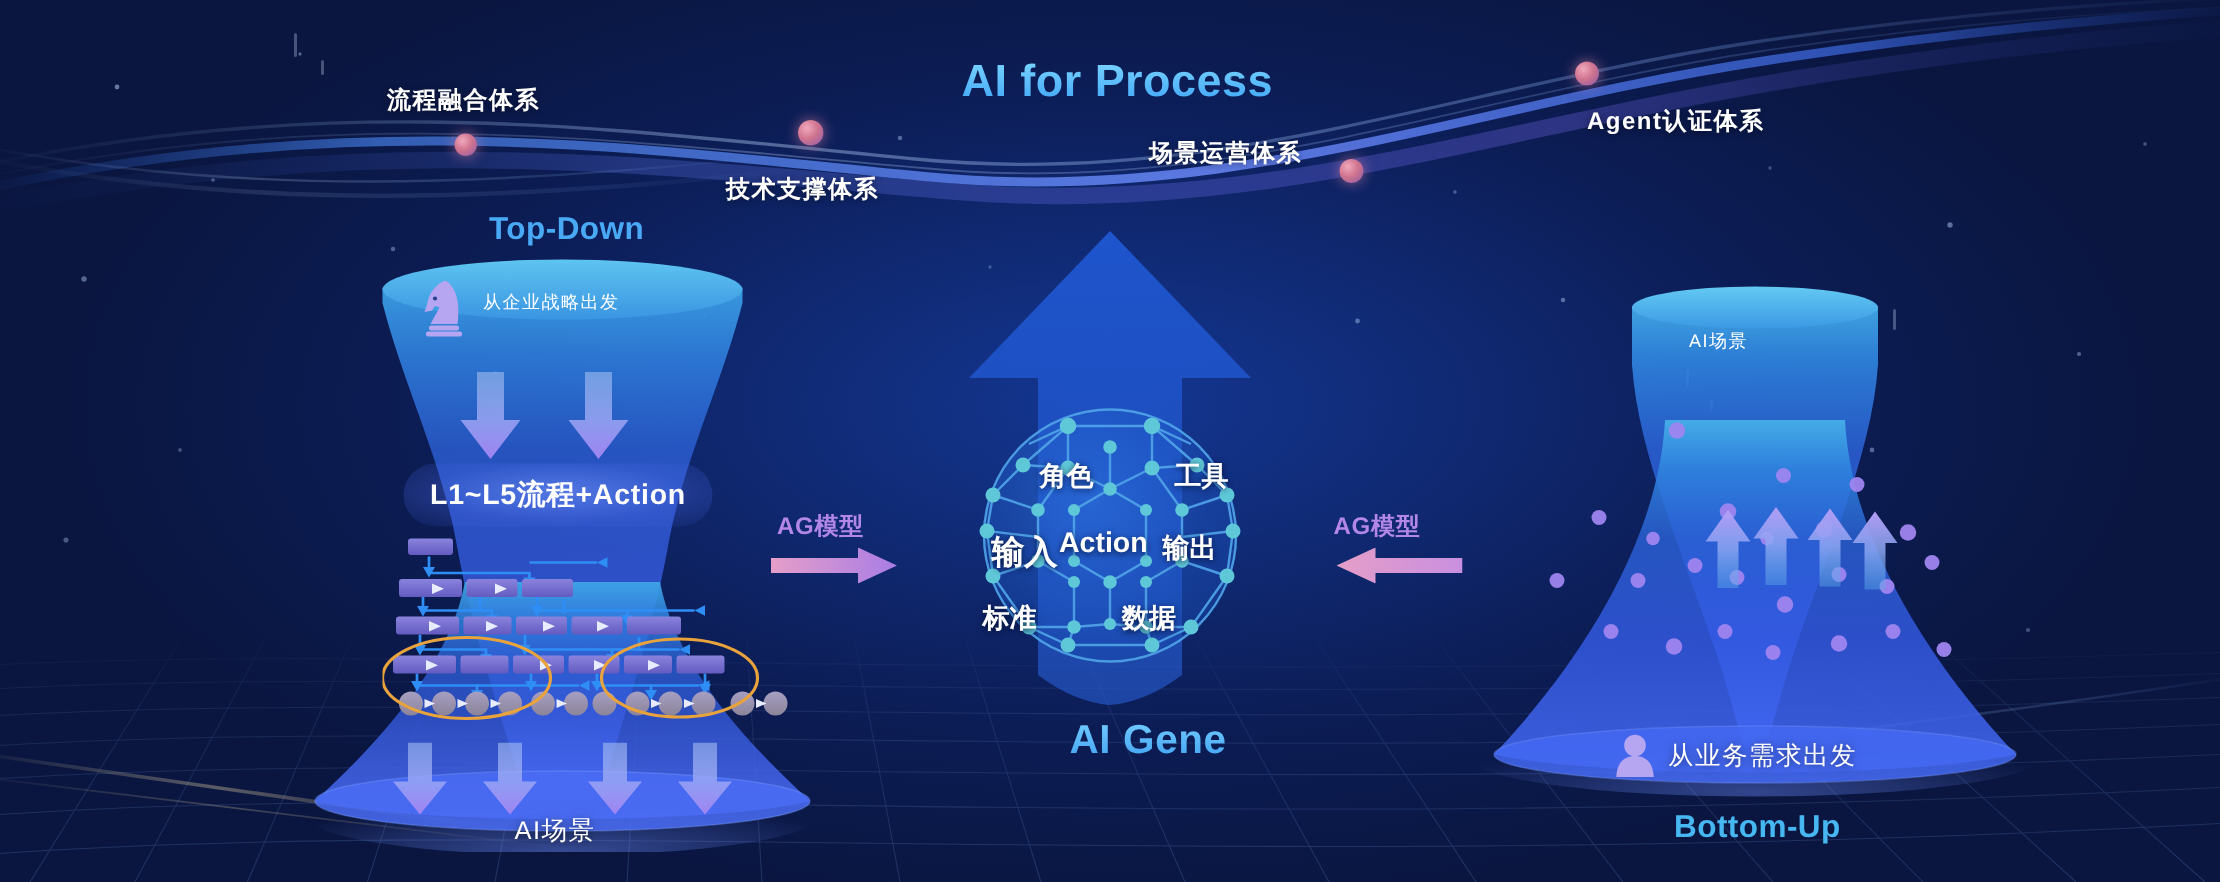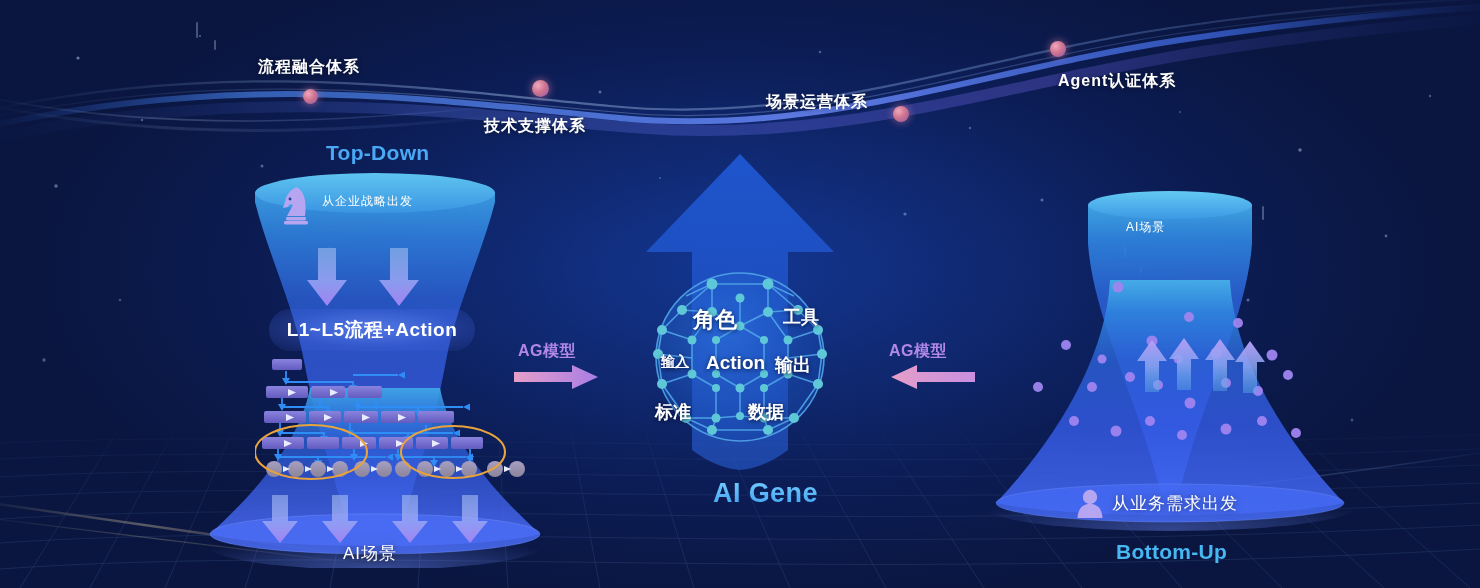--- a/index.html
+++ b/index.html
@@ -172,20 +172,21 @@
     </g>
     <g fill="#cfe4ff" opacity=".30">
       <rect x="196" y="22" width="2" height="16" rx="1"></rect>
       <rect x="214" y="40" width="2" height="10" rx="1"></rect>
       <rect x="1124" y="246" width="2" height="12" rx="1"></rect>
       <rect x="1140" y="266" width="2" height="8" rx="1"></rect>
       <rect x="1262" y="206" width="2" height="14" rx="1"></rect>
     </g>
   </svg>
 
+  <div class="txt headline" style="left:641px;top:38px;">AI for Process</div>
 
   <div>
     <div class="txt cn-label" style="left:258px;top:57px;text-align:right;">流程融合体系</div>
     <div class="node-dot" style="left:303px;top:89px;width:15px;height:15px;"></div>
 
     <div class="txt cn-label" style="left:484px;top:116px;">技术支撑体系</div>
     <div class="node-dot" style="left:532px;top:80px;width:17px;height:17px;"></div>
 
     <div class="txt cn-label" style="left:766px;top:92px;">场景运营体系</div>
     <div class="node-dot" style="left:893px;top:106px;width:16px;height:16px;"></div>
@@ -509,23 +510,23 @@
         <circle cx="66" cy="120" r="4"></circle>
           <circle cx="114" cy="120" r="4"></circle>
         <circle cx="66" cy="150" r="4.5"></circle>
           <circle cx="114" cy="150" r="4.5"></circle>
         <circle cx="90" cy="148" r="4"></circle>
         <circle cx="62" cy="162" r="5"></circle>
           <circle cx="118" cy="162" r="5"></circle>
       </g>
     </svg>
 
-    <div class="sphere-label" style="left:693px;top:305px;font-size:22px;">角色</div>
+    <div class="sphere-label" style="left:693px;top:305px;font-size:18px;">角色</div>
     <div class="sphere-label" style="left:751px;top:305px;font-size:18px;margin-left:32px;">工具</div>
-    <div class="sphere-label" style="left:661px;top:353px;font-size:14px;text-decoration:underline;">输入</div>
+    <div class="sphere-label" style="left:661px;top:353px;font-size:22px;">输入</div>
     <div class="sphere-label" style="left:706px;top:352px;font-size:19px;">Action</div>
     <div class="sphere-label" style="left:775px;top:353px;font-size:18px;">输出</div>
     <div class="sphere-label" style="left:655px;top:400px;font-size:18px;">标准</div>
     <div class="sphere-label" style="left:748px;top:400px;font-size:18px;">数据</div>
 
     <div class="txt aigene" style="left:692px;top:478px;margin-left:21px;">AI Gene</div>
   </div>
 
   <div>
     <div class="txt ag-label" style="left:518px;top:341px;">AG模型</div>

